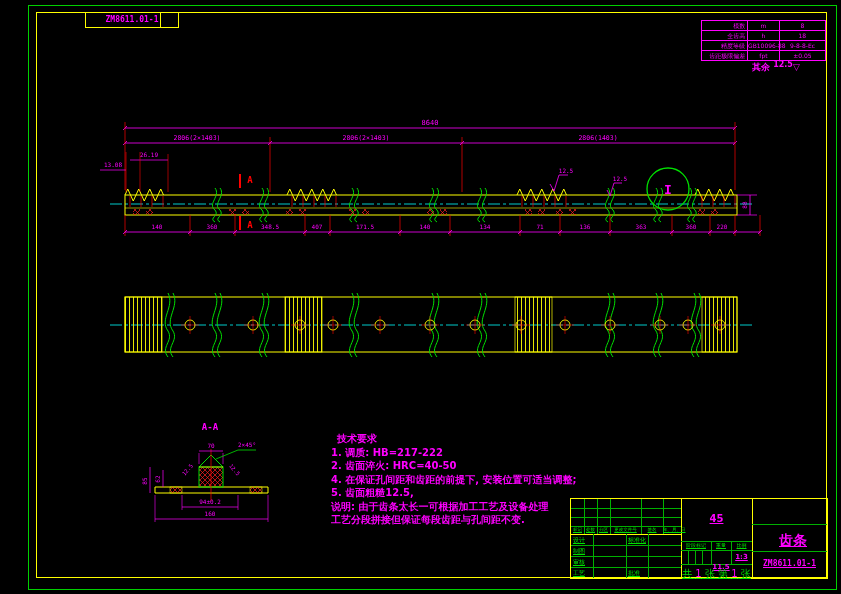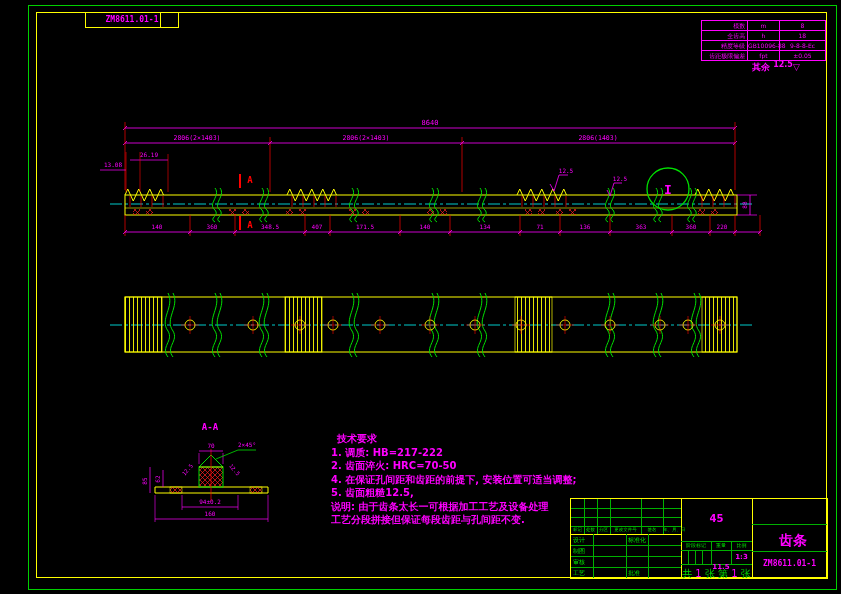--- a/index.html
+++ b/index.html
@@ -26,21 +26,21 @@
   #surface-note{left:752px;top:60px;color:#ff00ff;font-size:9px;font-weight:bold;white-space:nowrap;}
   #surface-note .rv{font-size:8px;vertical-align:3px;}
   
   #notes{left:298px;top:432px;width:280px;color:#ff00ff;font-weight:bold;
          font-size:10px;line-height:13.5px;white-space:nowrap;margin-left:33px;}
   #notes .t{padding-left:6px;}
   
   #tblock{left:570px;top:498px;width:256px;height:79px;border:1px solid #ffff00;color:#00e000;}
   .gl{position:absolute;background:#00b000;}
   .yl{position:absolute;background:#ffff00;}
-  .tb-txt{position:absolute;white-space:nowrap;}
+  .tb-txt{position:absolute;white-space:nowrap;text-decoration:underline;}
   .mag{color:#ff00ff;}
   .cen{text-align:center;}
   svg text{font-family:"DejaVu Sans Mono",monospace;}
 </style>
 </head>
 <body>
 
 <div class="abs" id="frame-outer"></div>
 <div class="abs" id="frame-inner"></div>
 
@@ -347,21 +347,21 @@
     <line x1="155" y1="495" x2="155" y2="522" stroke="#ff00ff" stroke-width="0.6"></line>
     <line x1="268" y1="495" x2="268" y2="522" stroke="#ff00ff" stroke-width="0.6"></line>
     <line x1="155" y1="519" x2="268" y2="519" stroke="#ff00ff" stroke-width="0.7"></line>
     <text x="210" y="516" fill="#ff00ff" font-size="6" text-anchor="middle">160</text>
   </g>
 </svg>
 
 <div class="abs" id="notes">
   <div class="t">技术要求</div>
   <div>1. 调质: HB=217-222</div>
-  <div>2. 齿面淬火: HRC=70-50</div>
+  <div>2. 齿面淬火: HRC=40-50</div>
   <div>4. 在保证孔间距和齿距的前提下, 安装位置可适当调整;</div>
   <div>5. 齿面粗糙12.5,</div>
   <div>说明: 由于齿条太长一可根据加工工艺及设备处理</div>
   <div>工艺分段拼接但保证每段齿距与孔间距不变.</div>
 </div>
 
 <div class="abs" id="tblock">
 
   <div class="yl" style="left:110px;top:0;width:1px;height:79px"></div>
   <div class="yl" style="left:181px;top:0;width:1px;height:79px"></div>

